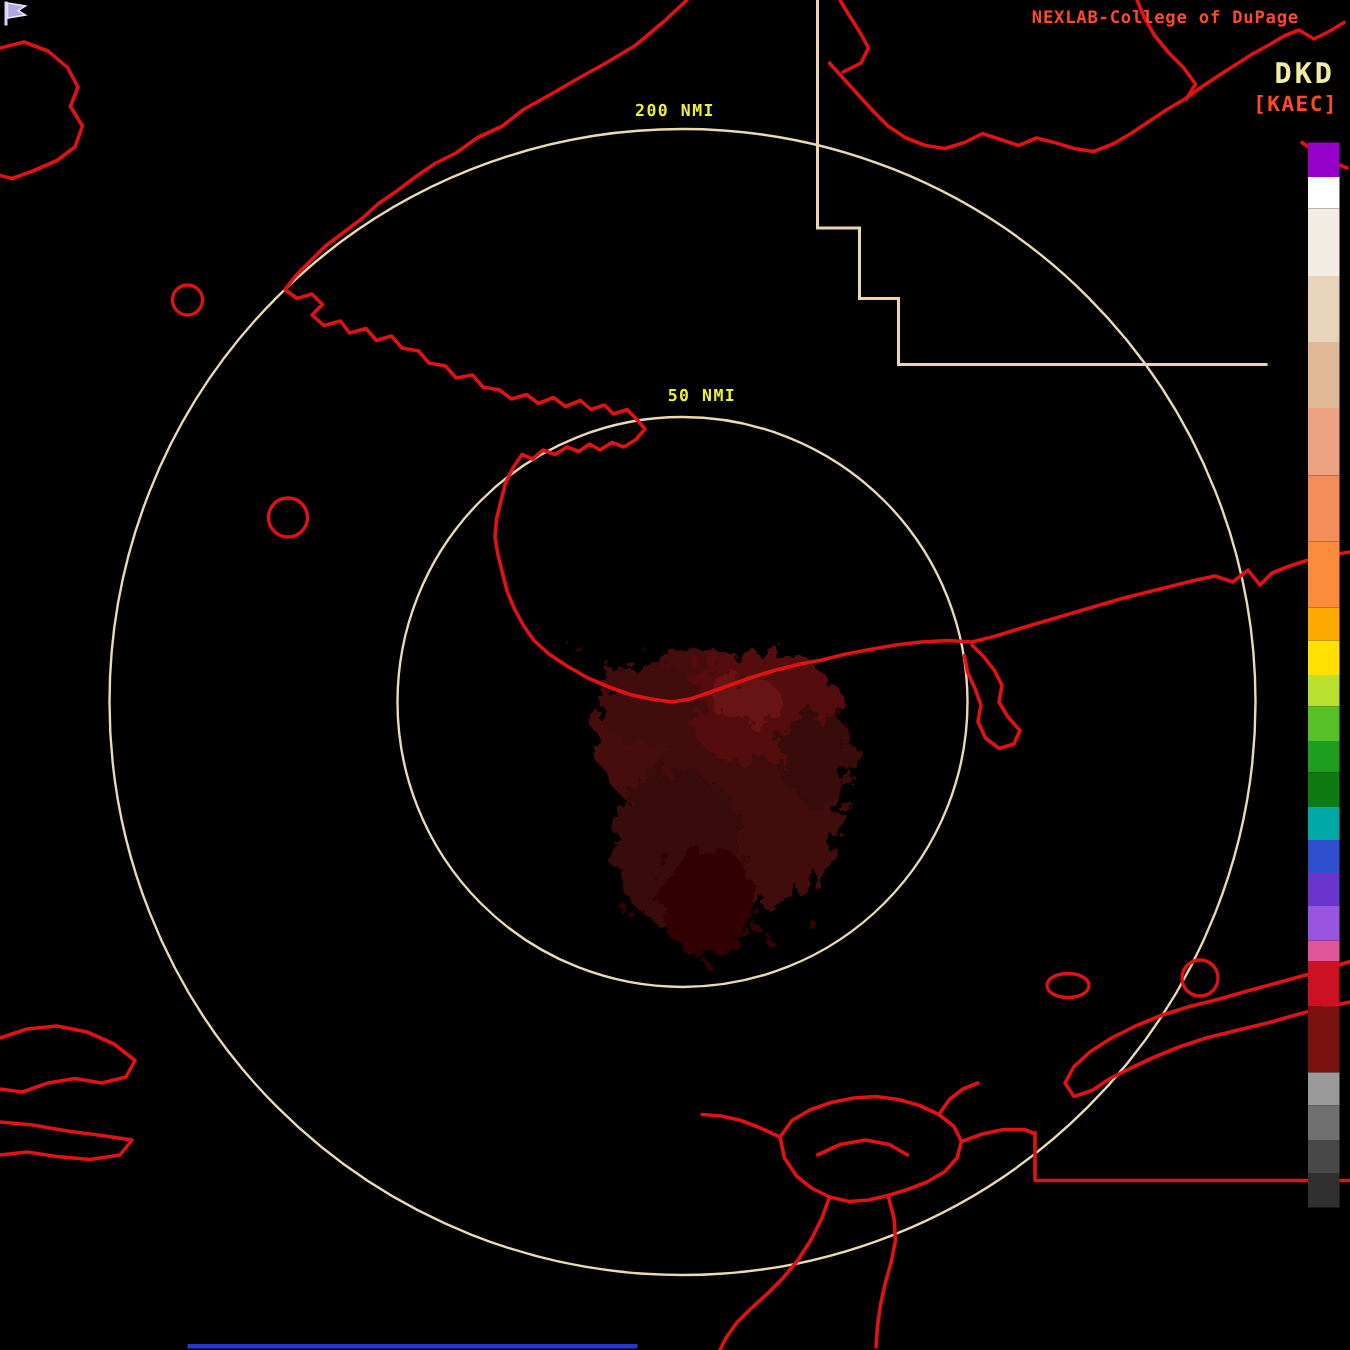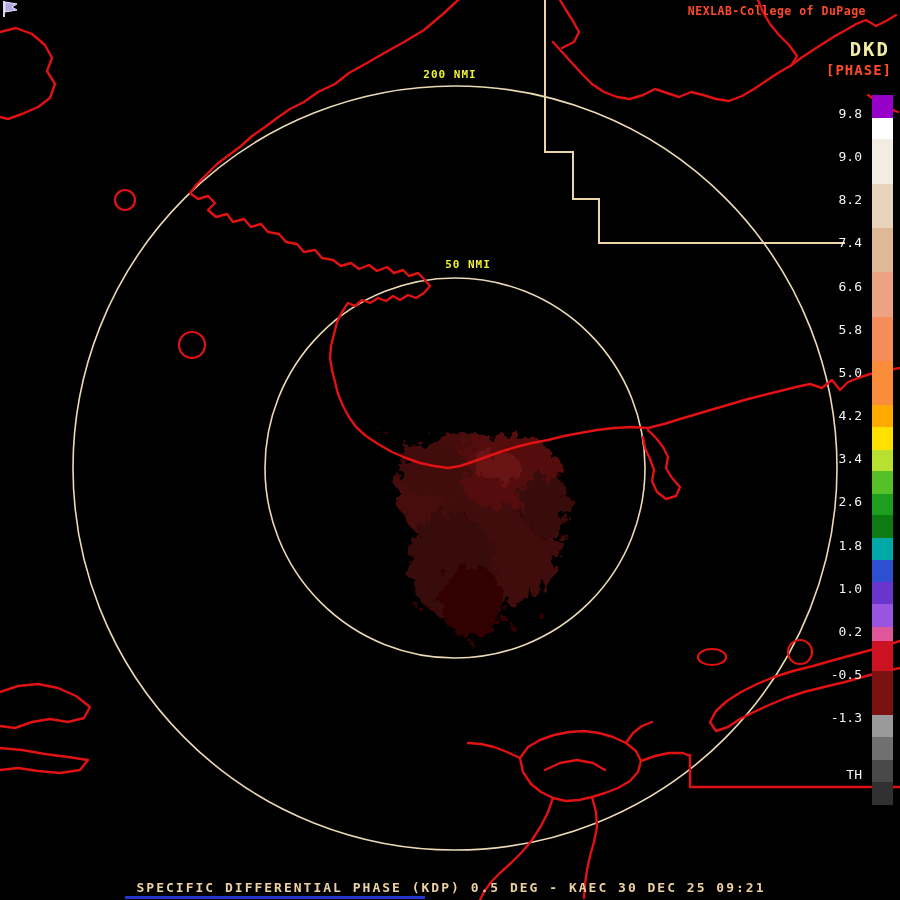--- a/index.html
+++ b/index.html
@@ -95,21 +95,21 @@
   </svg>
 
   <div class="title">NEXLAB-College of DuPage</div>
 
   <svg class="logo" viewBox="0 0 20 18">
     <rect x="3" y="1" width="2" height="16" fill="#d8d4f0"></rect>
     <path d="M5,2 L17,4 L12,7 L17,10 L5,12 Z" fill="#b0a8e0" stroke="#e8e4ff" stroke-width="1"></path>
   </svg>
 
   <div class="prod-code">DKD</div>
-  <div class="prod-tag">[PHASE]</div>
+  <div class="prod-tag">[KAEC]</div>
 
   <div class="ring-label" style="left:450px;top:74px;">200 NMI</div>
   <div class="ring-label" style="left:468px;top:264px;">50 NMI</div>
 
   <div class="colorbar">
 
   <div class="cb-seg" style="flex-grow: 22; background: rgb(150, 0, 200);"></div>
       <div class="cb-seg" style="flex-grow: 21; background: rgb(255, 255, 255);"></div>
       <div class="cb-seg" style="flex-grow: 43; background: rgb(242, 236, 226);"></div>
       <div class="cb-seg" style="flex-grow: 43; background: rgb(232, 212, 186);"></div>
@@ -128,35 +128,16 @@
       <div class="cb-seg" style="flex-grow: 21; background: rgb(106, 53, 204);"></div>
       <div class="cb-seg" style="flex-grow: 22; background: rgb(154, 85, 224);"></div>
       <div class="cb-seg" style="flex-grow: 14; background: rgb(224, 86, 154);"></div>
       <div class="cb-seg" style="flex-grow: 29; background: rgb(204, 17, 34);"></div>
       <div class="cb-seg" style="flex-grow: 43; background: rgb(122, 18, 18);"></div>
       <div class="cb-seg" style="flex-grow: 21; background: rgb(154, 154, 154);"></div>
       <div class="cb-seg" style="flex-grow: 22; background: rgb(112, 112, 112);"></div>
       <div class="cb-seg" style="flex-grow: 22; background: rgb(72, 72, 72);"></div>
       <div class="cb-seg" style="flex-grow: 22; background: rgb(48, 48, 48);"></div>
     </div>
-  <div class="cb-labels">
-      <div class="cb-label" style="top: 107px;">9.8</div>
-      <div class="cb-label" style="top: 150.15px;">9.0</div>
-      <div class="cb-label" style="top: 193.3px;">8.2</div>
-      <div class="cb-label" style="top: 236.45px;">7.4</div>
-      <div class="cb-label" style="top: 279.6px;">6.6</div>
-      <div class="cb-label" style="top: 322.75px;">5.8</div>
-      <div class="cb-label" style="top: 365.9px;">5.0</div>
-      <div class="cb-label" style="top: 409.05px;">4.2</div>
-      <div class="cb-label" style="top: 452.2px;">3.4</div>
-      <div class="cb-label" style="top: 495.35px;">2.6</div>
-      <div class="cb-label" style="top: 538.5px;">1.8</div>
-      <div class="cb-label" style="top: 581.65px;">1.0</div>
-      <div class="cb-label" style="top: 624.8px;">0.2</div>
-      <div class="cb-label" style="top: 667.95px;">-0.5</div>
-      <div class="cb-label" style="top: 711.1px;">-1.3</div>
-      <div class="cb-label" style="top: 768.25px;">TH</div>
-    </div>
 
-  <div class="caption">SPECIFIC DIFFERENTIAL PHASE (KDP) 0.5 DEG - KAEC 30 DEC 25 09:21</div>
   <div class="underline"></div>
 
 </div>
 
 </body></html>

